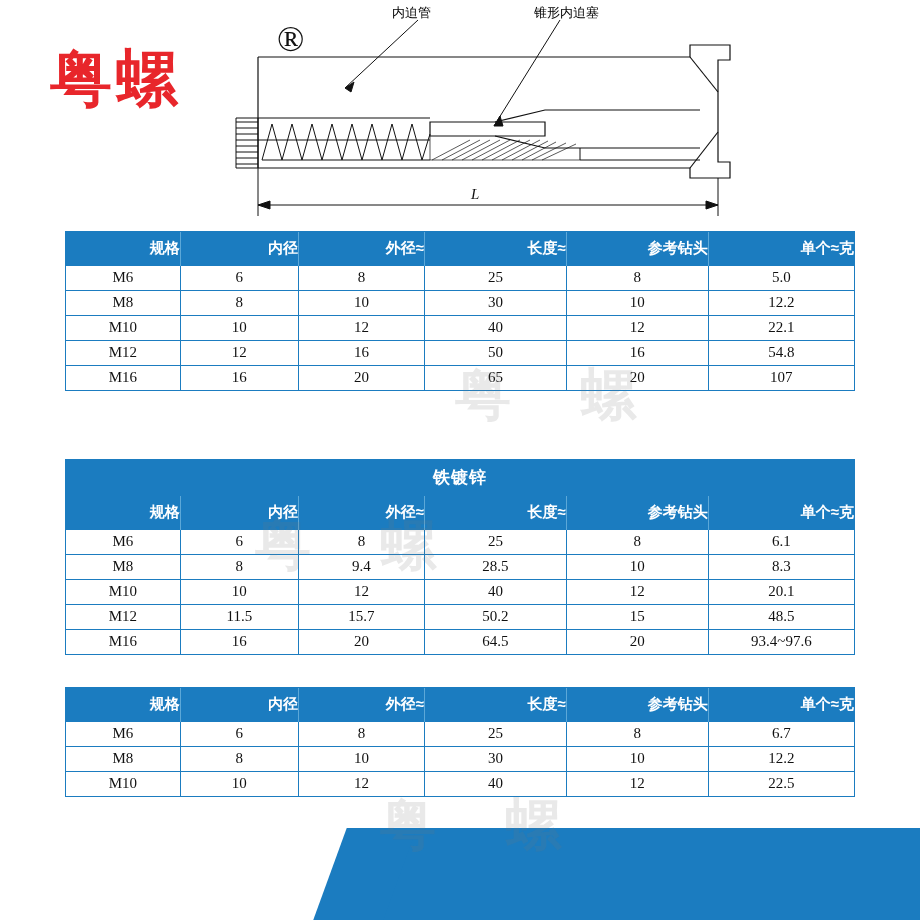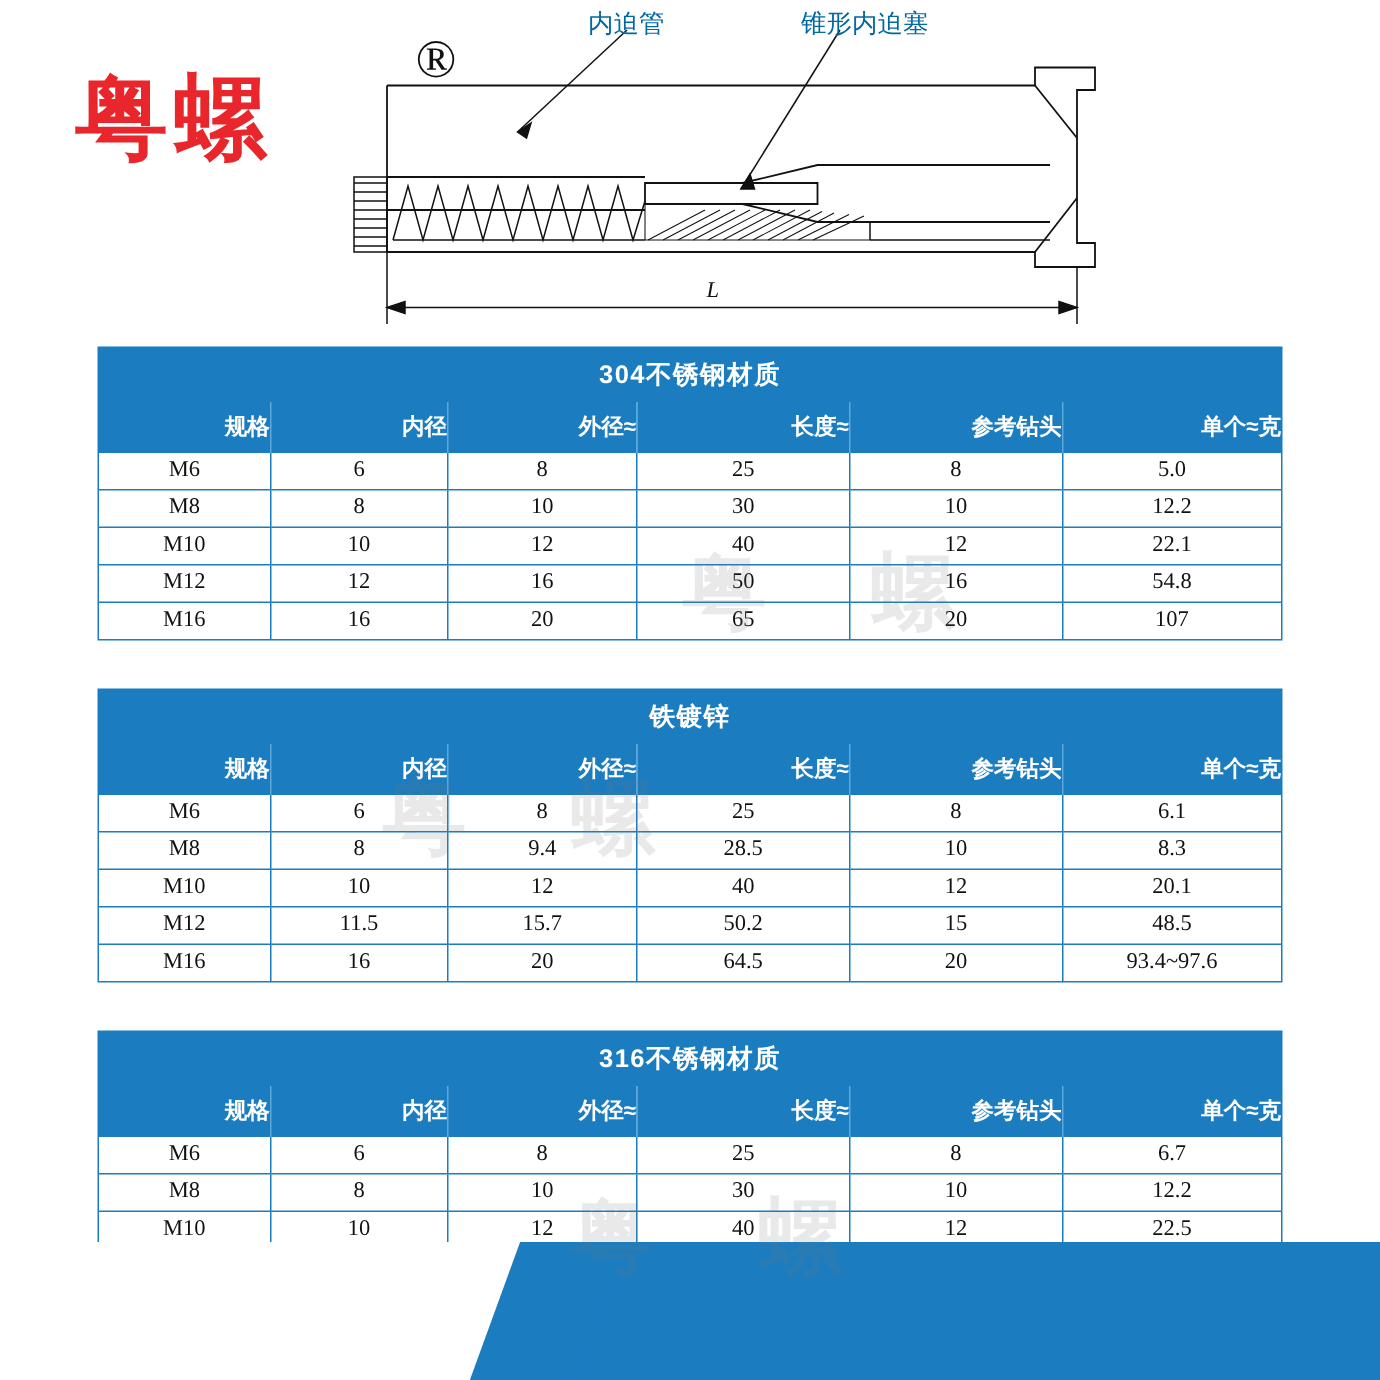--- a/index.html
+++ b/index.html
@@ -36,22 +36,22 @@
   #registered-mark {
     position: absolute;
     left: 277px;
     top: 18px;
     font-size: 36px;
     color: #111;
     font-family: "Liberation Serif", serif;
   }
   .callout-label {
     position: absolute;
-    font-size: 17px;
-    color: #0369a1;
+    font-size: 13px;
+    color: #000000;
     white-space: nowrap;
   }
   #callout-1 { left: 392px; top: 4px; }
   #callout-2 { left: 534px; top: 4px; }
   #length-label {
     position: absolute;
     left: 471px;
     top: 186px;
     font-size: 15px;
     font-style: italic;
@@ -265,21 +265,20 @@
   <div class="callout-label" id="callout-1">内迫管</div>
   <div class="callout-label" id="callout-2">锥形内迫塞</div>
   <div id="length-label">L</div>
 </div>
 
 <div class="watermark" id="wm-1">粤  螺</div>
 <div class="watermark" id="wm-2">粤  螺</div>
 <div class="watermark" id="wm-3">粤  螺</div>
 
 <div class="table-block" id="table-0">
-  <div class="table-title">304不锈钢材质</div>
   <table class="spec-table">
     <colgroup>
       <col class="col-0">
         <col class="col-1">
         <col class="col-2">
         <col class="col-3">
         <col class="col-4">
         <col class="col-5">
     </colgroup>
     <thead>
@@ -397,21 +396,20 @@
         <td>20</td>
         <td>64.5</td>
         <td>20</td>
         <td>93.4~97.6</td>
       </tr>
     </tbody>
   </table>
 </div>
 
 <div class="table-block" id="table-2">
-  <div class="table-title">316不锈钢材质</div>
   <table class="spec-table">
     <colgroup>
       <col class="col-0">
         <col class="col-1">
         <col class="col-2">
         <col class="col-3">
         <col class="col-4">
         <col class="col-5">
     </colgroup>
     <thead>

